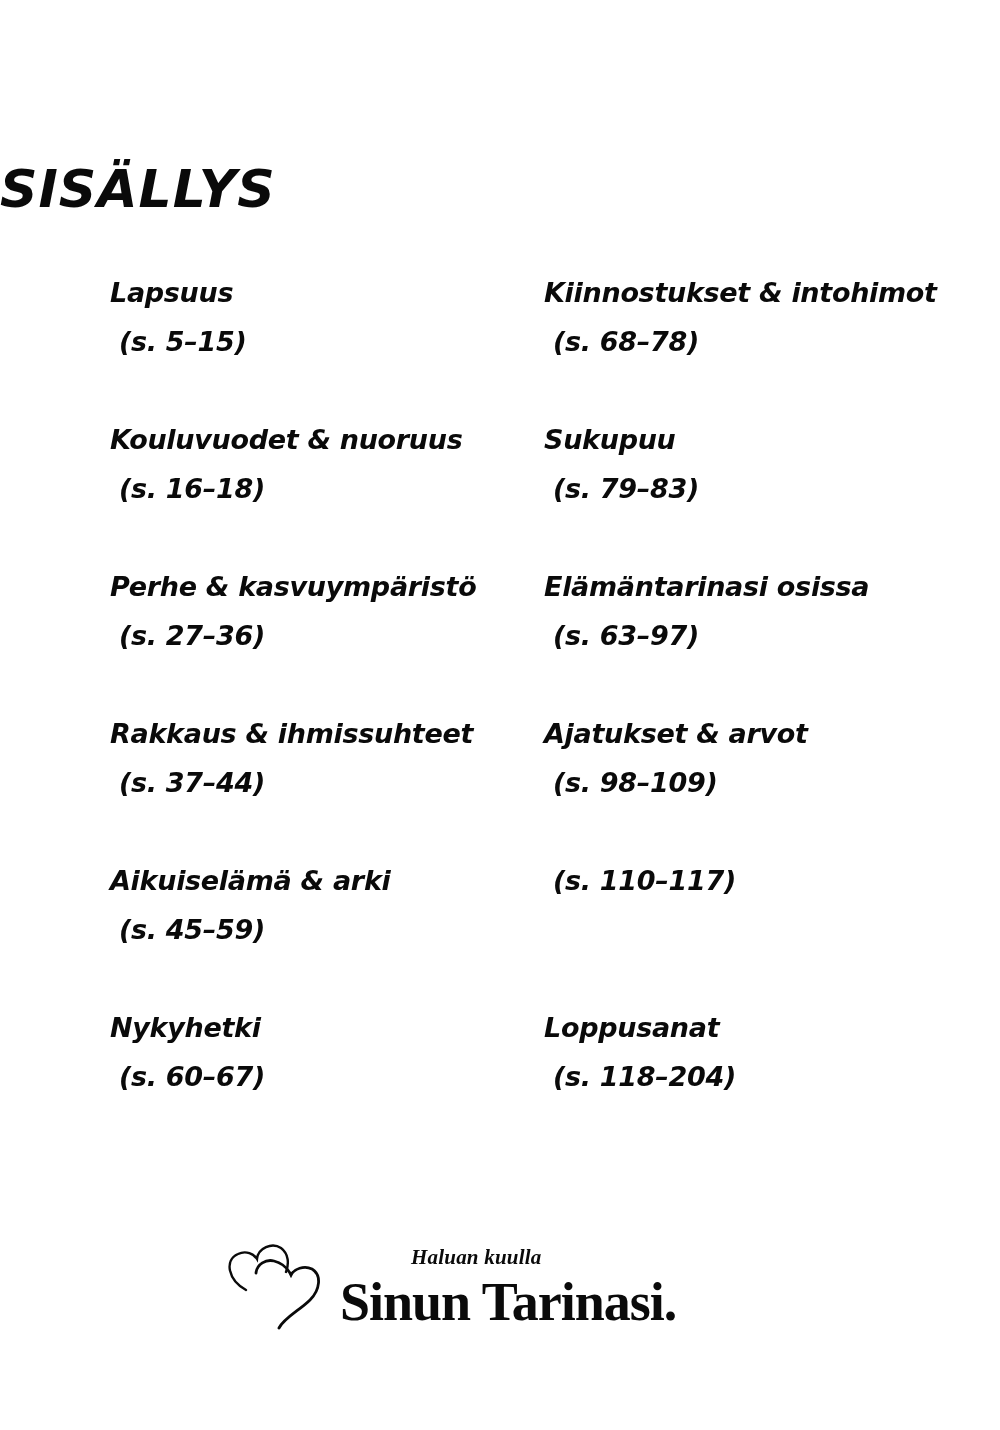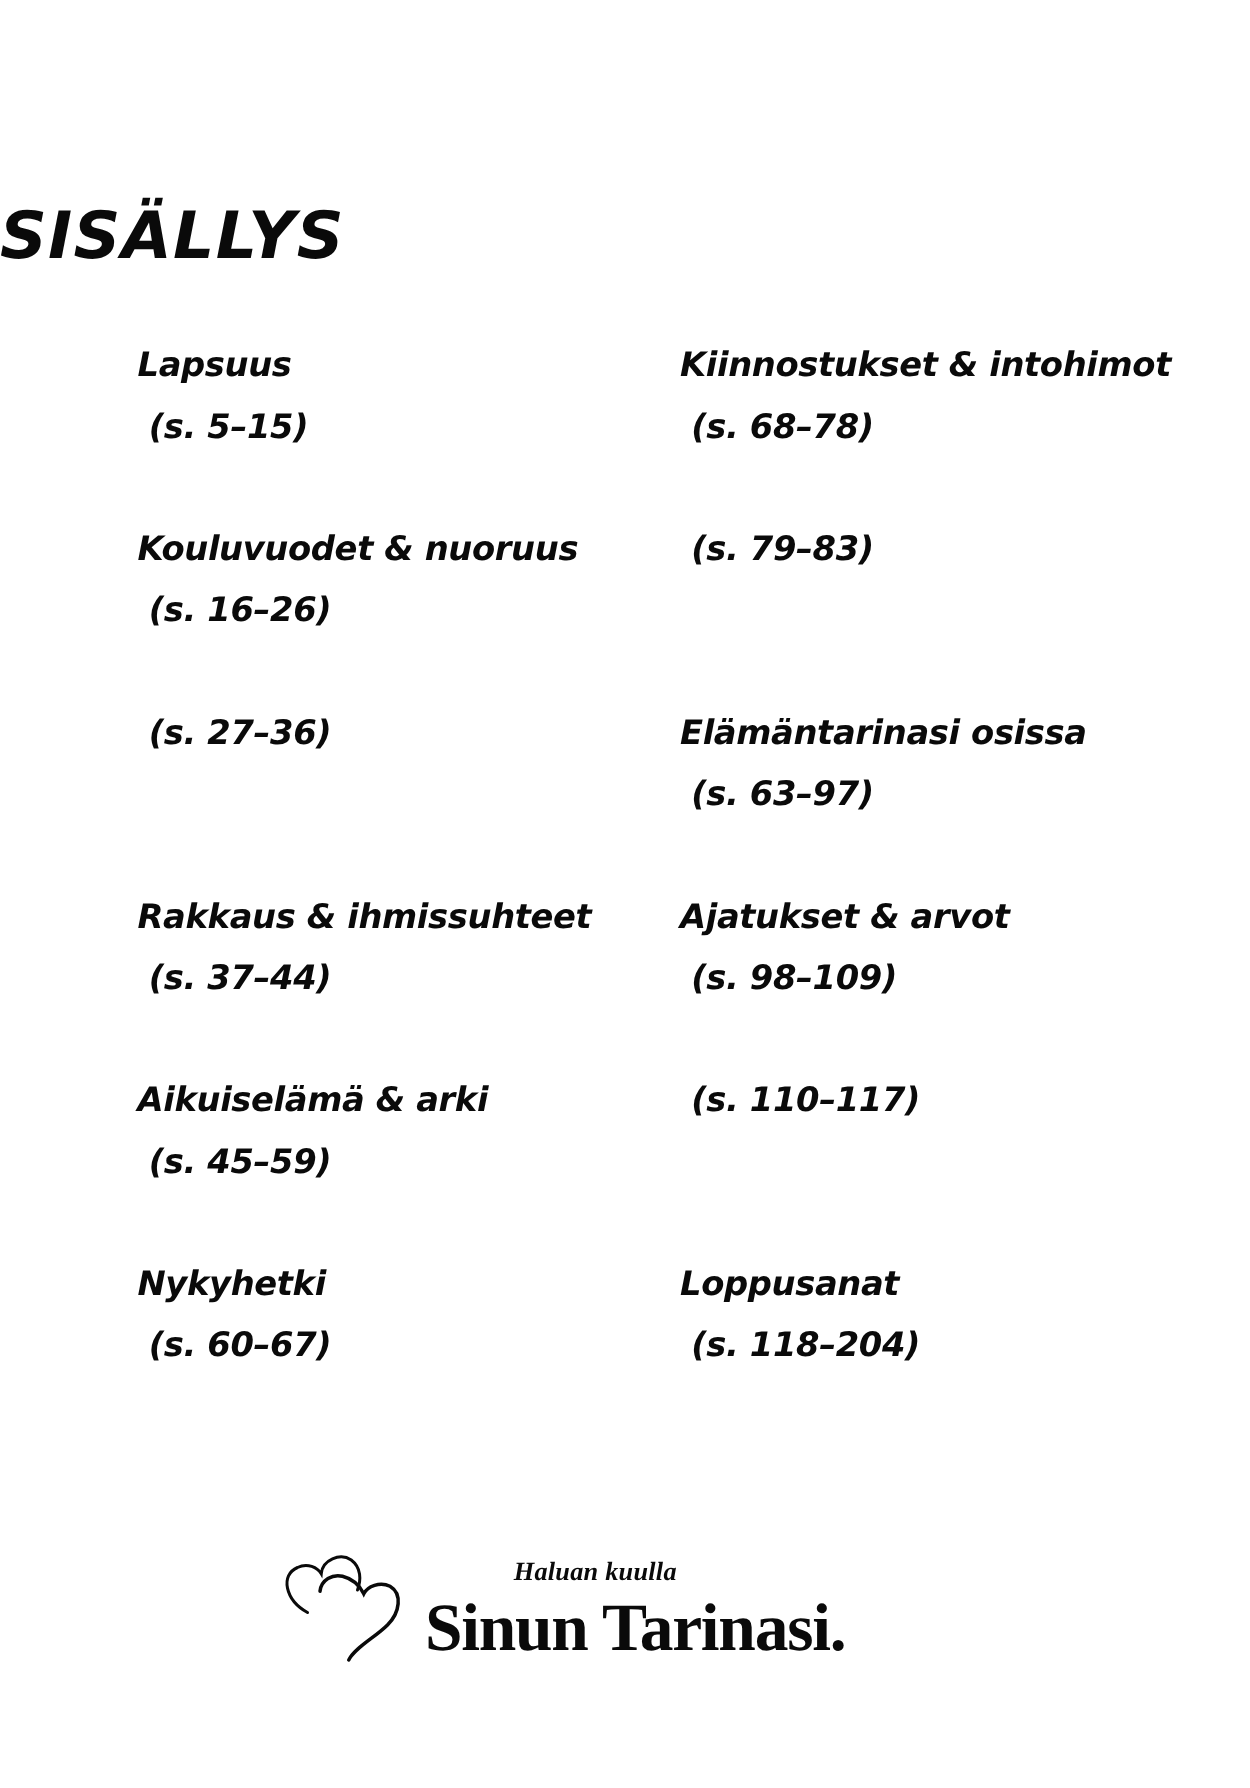--- a/index.html
+++ b/index.html
@@ -93,23 +93,24 @@
 <h1 class="page-title">SISÄLLYS</h1>
 
 <div class="toc">
   <div class="toc-col left">
     <div class="toc-entry">
       <span class="title">Lapsuus</span>
       <span class="pages">(s. 5–15)</span>
     </div>
     <div class="toc-entry">
       <span class="title">Kouluvuodet &amp; nuoruus</span>
-      <span class="pages">(s. 16–26)</span>
+      <span class="pages">(s. 16–18)</span>
     </div>
     <div class="toc-entry">
+      <span class="title">Perhe &amp; kasvuympäristö</span>
       <span class="pages">(s. 27–36)</span>
     </div>
     <div class="toc-entry">
       <span class="title">Rakkaus &amp; ihmissuhteet</span>
       <span class="pages">(s. 37–44)</span>
     </div>
     <div class="toc-entry">
       <span class="title">Aikuiselämä &amp; arki</span>
       <span class="pages">(s. 45–59)</span>
     </div>
@@ -118,20 +119,21 @@
       <span class="pages">(s. 60–67)</span>
     </div>
   </div>
 
   <div class="toc-col right">
     <div class="toc-entry">
       <span class="title">Kiinnostukset &amp; intohimot</span>
       <span class="pages">(s. 68–78)</span>
     </div>
     <div class="toc-entry">
+      <span class="title">Sukupuu</span>
       <span class="pages">(s. 79–83)</span>
     </div>
     <div class="toc-entry">
       <span class="title">Elämäntarinasi osissa</span>
       <span class="pages">(s. 63–97)</span>
     </div>
     <div class="toc-entry">
       <span class="title">Ajatukset &amp; arvot</span>
       <span class="pages">(s. 98–109)</span>
     </div>

